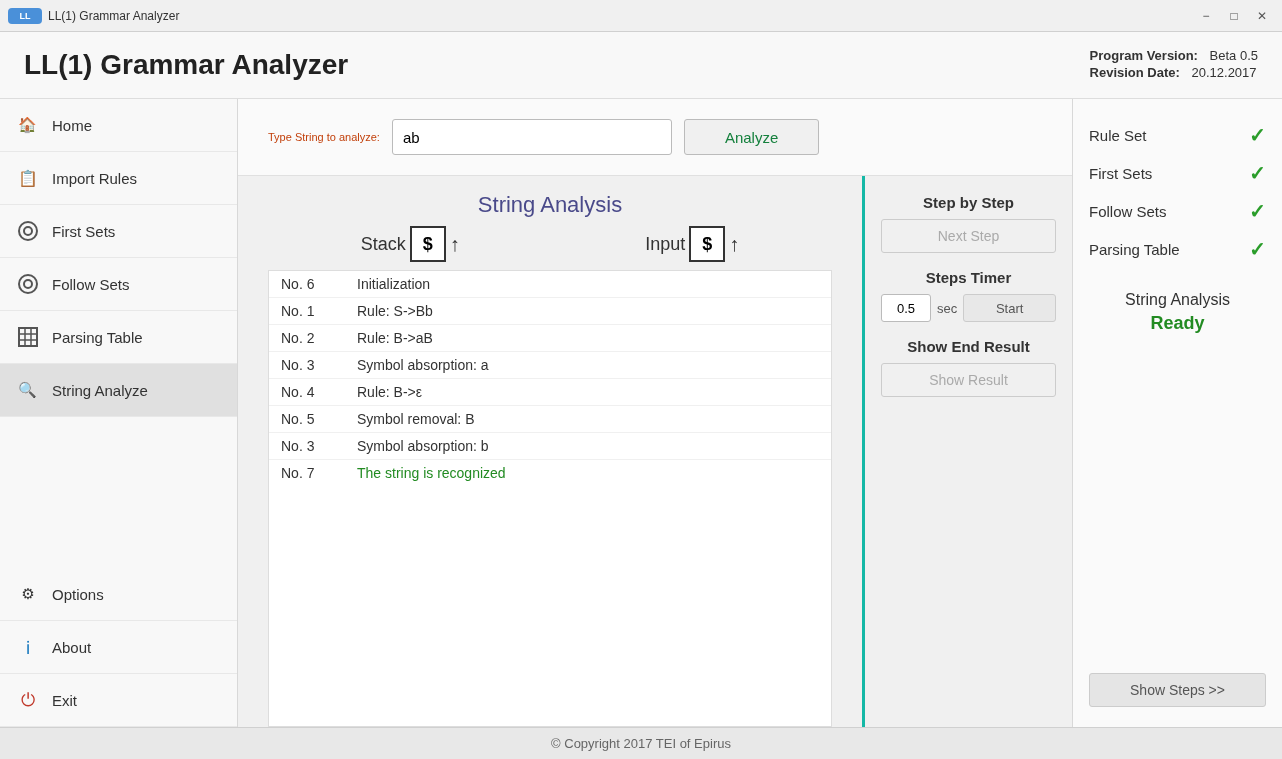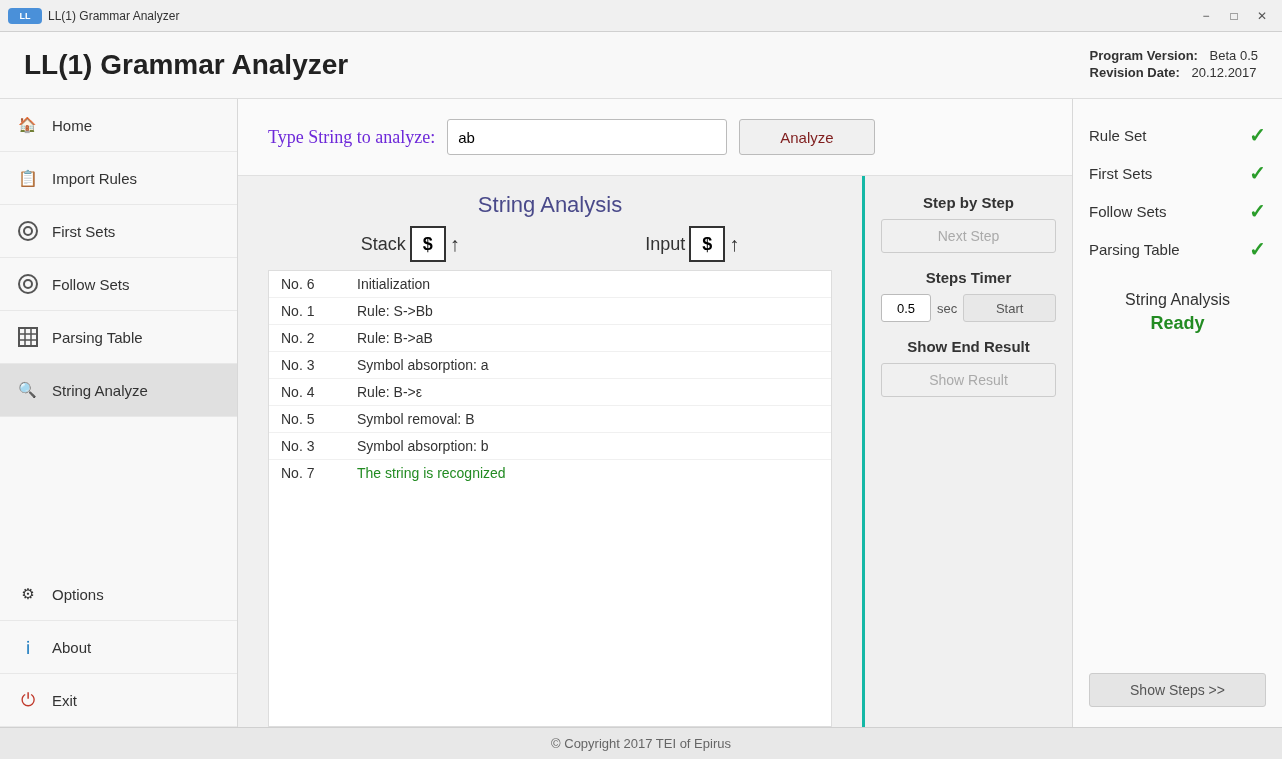--- a/index.html
+++ b/index.html
@@ -117,43 +117,42 @@
     
     .input-area {
       display: flex;
       align-items: center;
       padding: 20px 30px;
       gap: 12px;
       border-bottom: 1px solid #e0e0e0;
       background: #fafafa;
     }
     .input-label {
-      font-size: 18px;
-      color: #6d28d9;
+      font-size: 11px;
+      color: #c2410c;
       white-space: nowrap;
-      font-family: Liberation Serif, serif;
     }
     .string-input {
       width: 280px;
       height: 36px;
       border: 1px solid #bbb;
       border-radius: 3px;
       padding: 0 10px;
       font-size: 15px;
       background: white;
     }
     .analyze-btn {
       height: 36px;
       padding: 0 40px;
       background: #f0f0f0;
       border: 1px solid #bbb;
       border-radius: 3px;
       font-size: 15px;
       cursor: pointer;
-      color: #7f1d1d;
+      color: #15803d;
     }
 
     
     .analysis-main {
       display: flex;
       flex: 1;
       overflow: hidden;
     }
 
     

